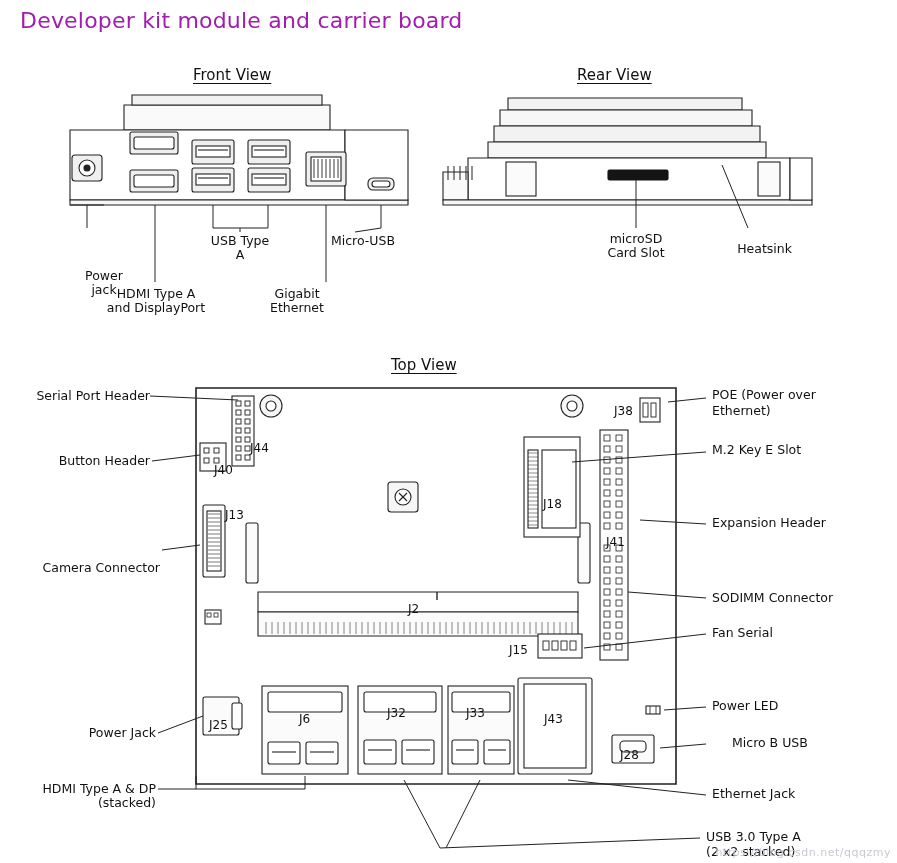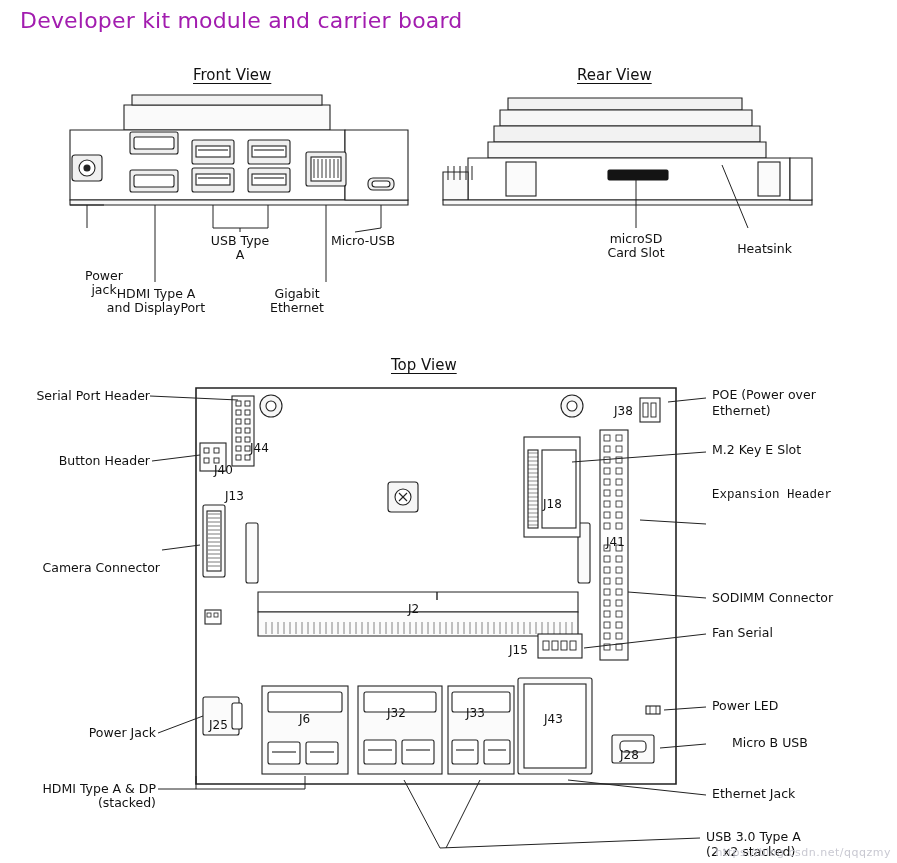--- a/index.html
+++ b/index.html
@@ -471,32 +471,32 @@
 <div class="lbl rt" style="left:20px; top:389px; width:130px;">Serial Port Header</div>
 <div class="lbl rt" style="left:28px; top:454px; width:122px;">Button Header</div>
 <div class="lbl rt" style="left:28px; top:561px; width:132px;">Camera Connector</div>
 <div class="lbl rt" style="left:48px; top:726px; width:108px;">Power Jack</div>
 <div class="lbl rt" style="left:20px; top:782px; width:136px;">HDMI Type A &amp; DP</div>
 <div class="lbl rt" style="left:20px; top:796px; width:136px;">(stacked)</div>
 
 <div class="lbl" style="left:712px; top:388px;">POE (Power over</div>
 <div class="lbl" style="left:712px; top:404px;">Ethernet)</div>
 <div class="lbl" style="left:712px; top:443px;">M.2 Key E Slot</div>
-<div class="lbl" style="left:712px; top:488px;font-family:Liberation Mono, monospace;">Expansion Header</div>
+<div class="lbl" style="left:712px; top:516px;">Expansion Header</div>
 <div class="lbl" style="left:712px; top:591px;">SODIMM Connector</div>
 <div class="lbl" style="left:712px; top:626px;">Fan Serial</div>
 <div class="lbl" style="left:712px; top:699px;">Power LED</div>
 <div class="lbl" style="left:712px; top:736px;margin-left:20px;">Micro B USB</div>
 <div class="lbl" style="left:712px; top:787px;">Ethernet Jack</div>
 <div class="lbl" style="left:706px; top:830px;">USB 3.0 Type A</div>
 <div class="lbl" style="left:706px; top:845px;">(2 x2 stacked)</div>
 
 <div class="chip" style="left:214px; top:421px;margin-top:42px;">J40</div>
 <div class="chip" style="left:250px; top:441px;">J44</div>
-<div class="chip" style="left:225px; top:489px;">J13</div>
+<div class="chip" style="left:225px; top:508px;">J13</div>
 <div class="chip" style="left:543px; top:497px;">J18</div>
 <div class="chip" style="left:614px; top:404px;">J38</div>
 <div class="chip" style="left:606px; top:535px;">J41</div>
 <div class="chip" style="left:408px; top:602px;">J2</div>
 <div class="chip" style="left:509px; top:643px;">J15</div>
 <div class="chip" style="left:209px; top:718px;">J25</div>
 <div class="chip" style="left:299px; top:712px;text-align:right;">J6</div>
 <div class="chip" style="left:387px; top:706px;">J32</div>
 <div class="chip" style="left:466px; top:706px;">J33</div>
 <div class="chip" style="left:544px; top:712px;">J43</div>

